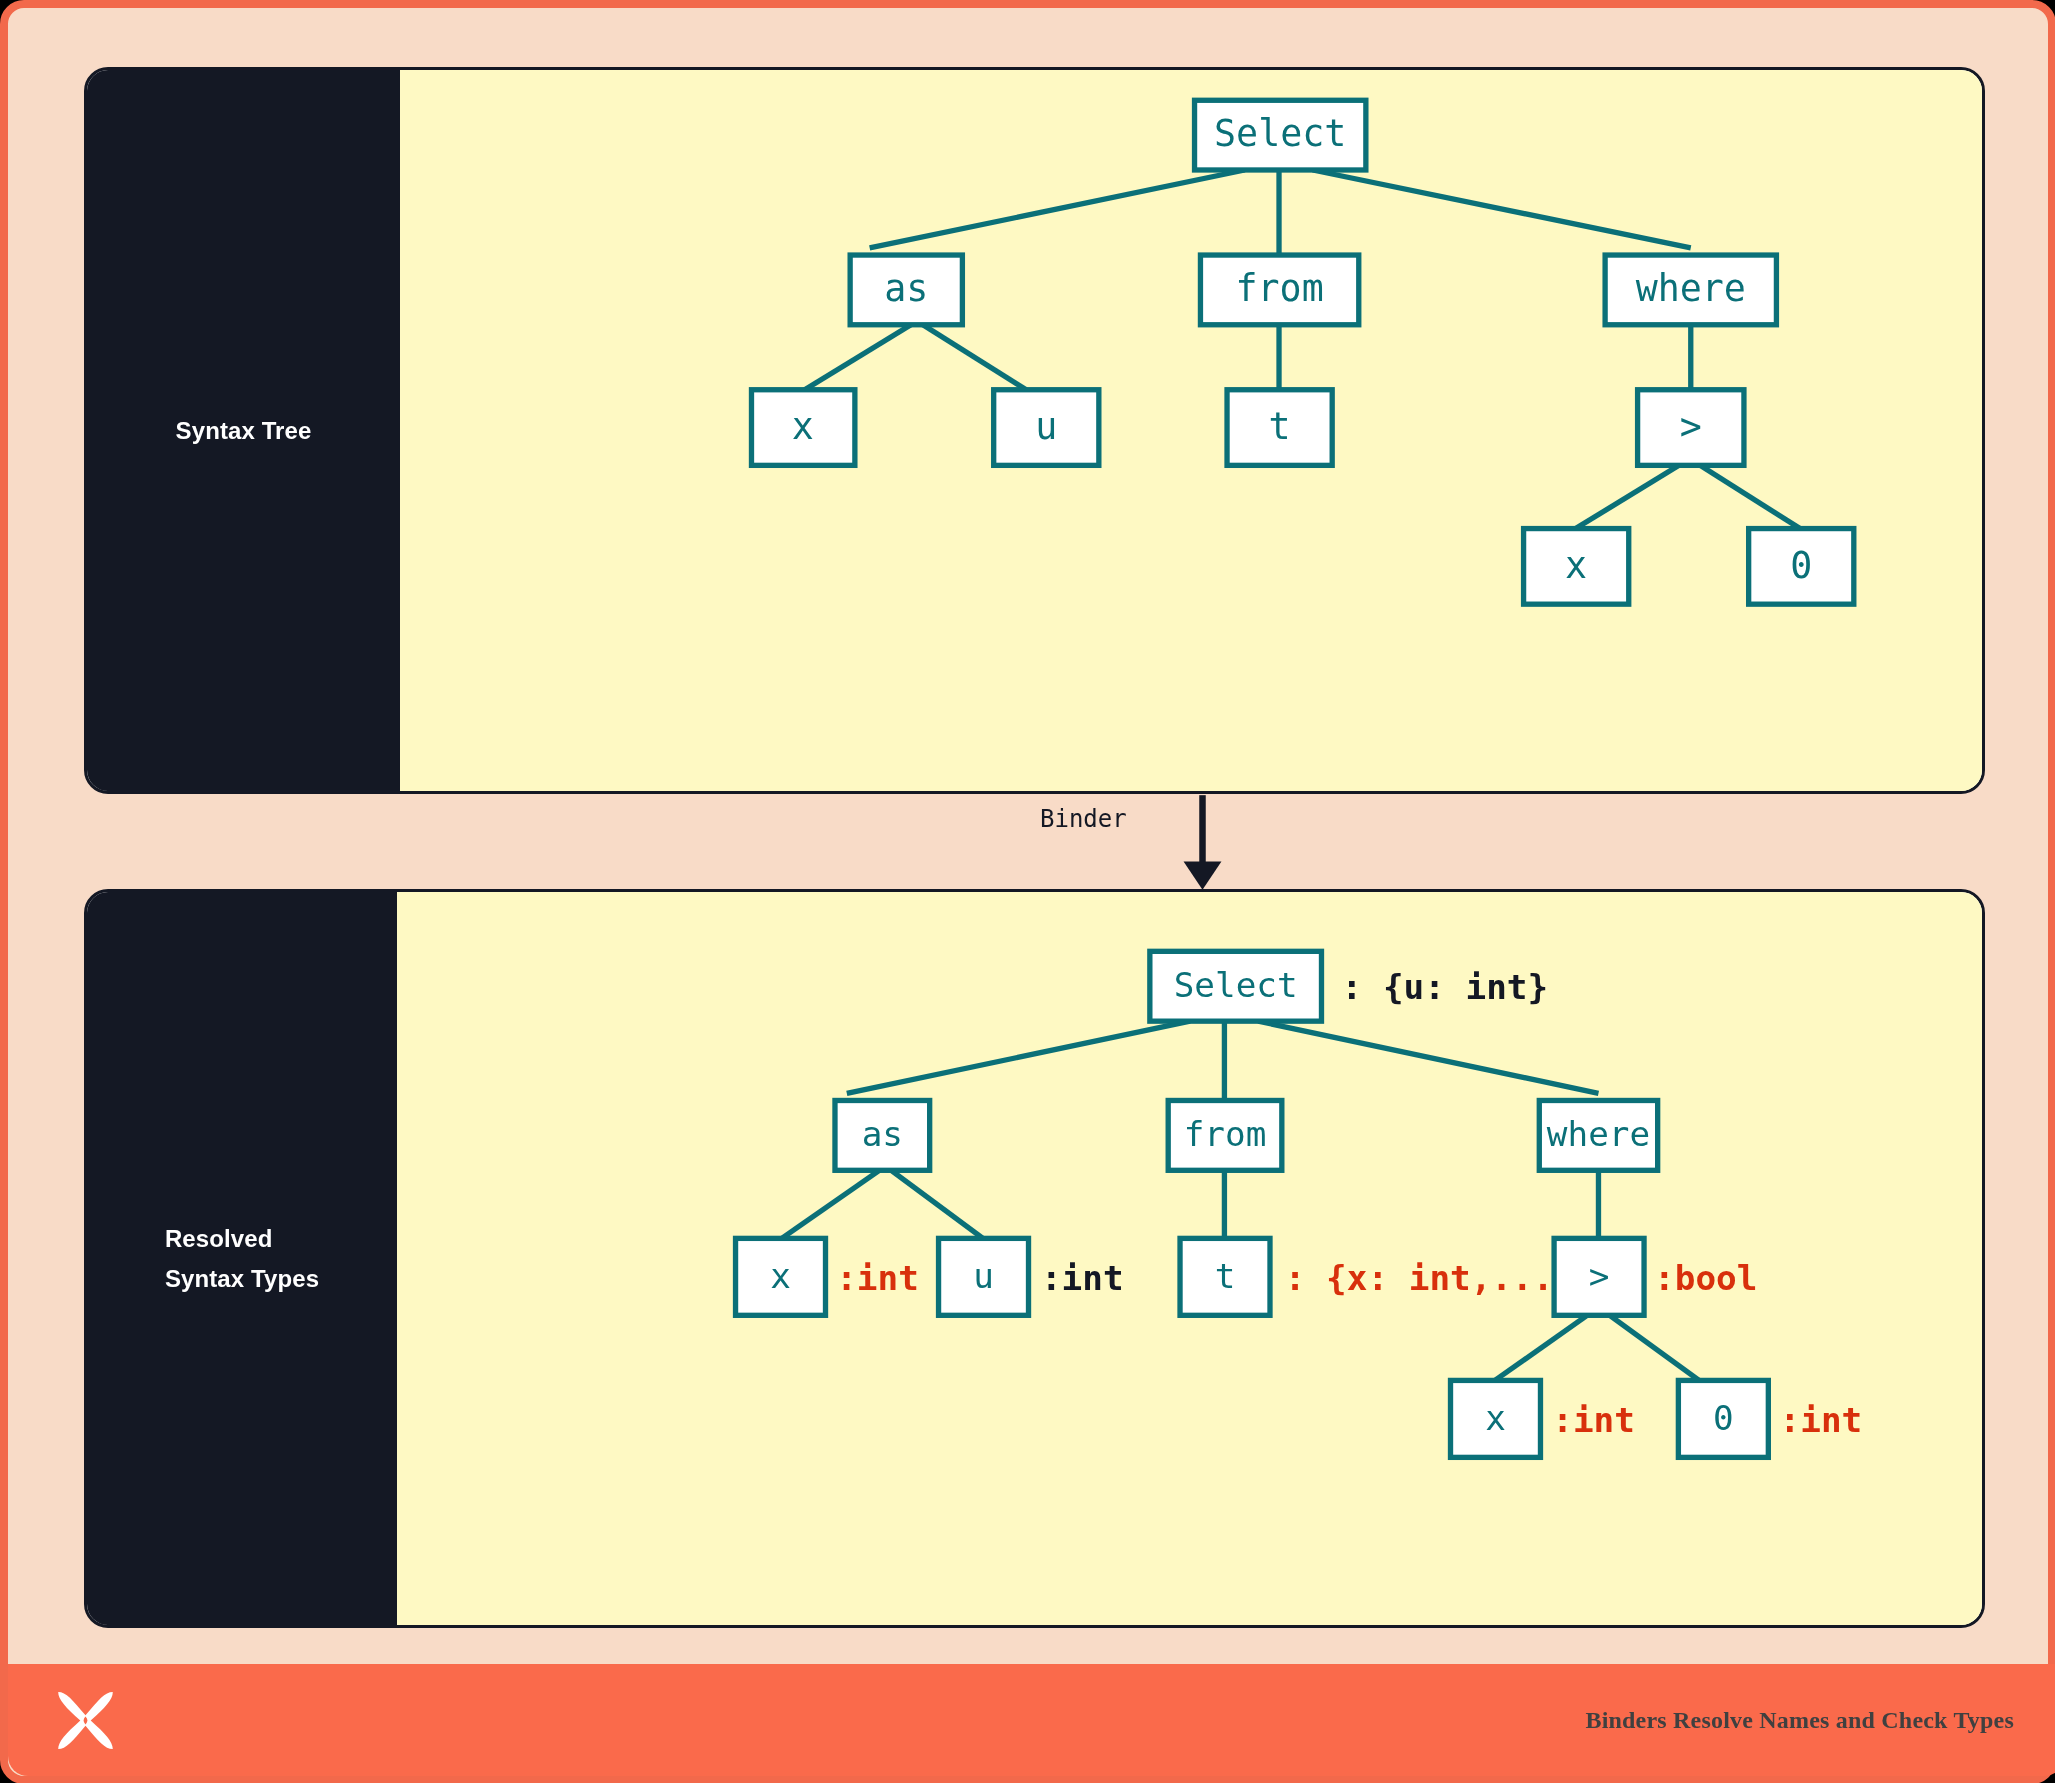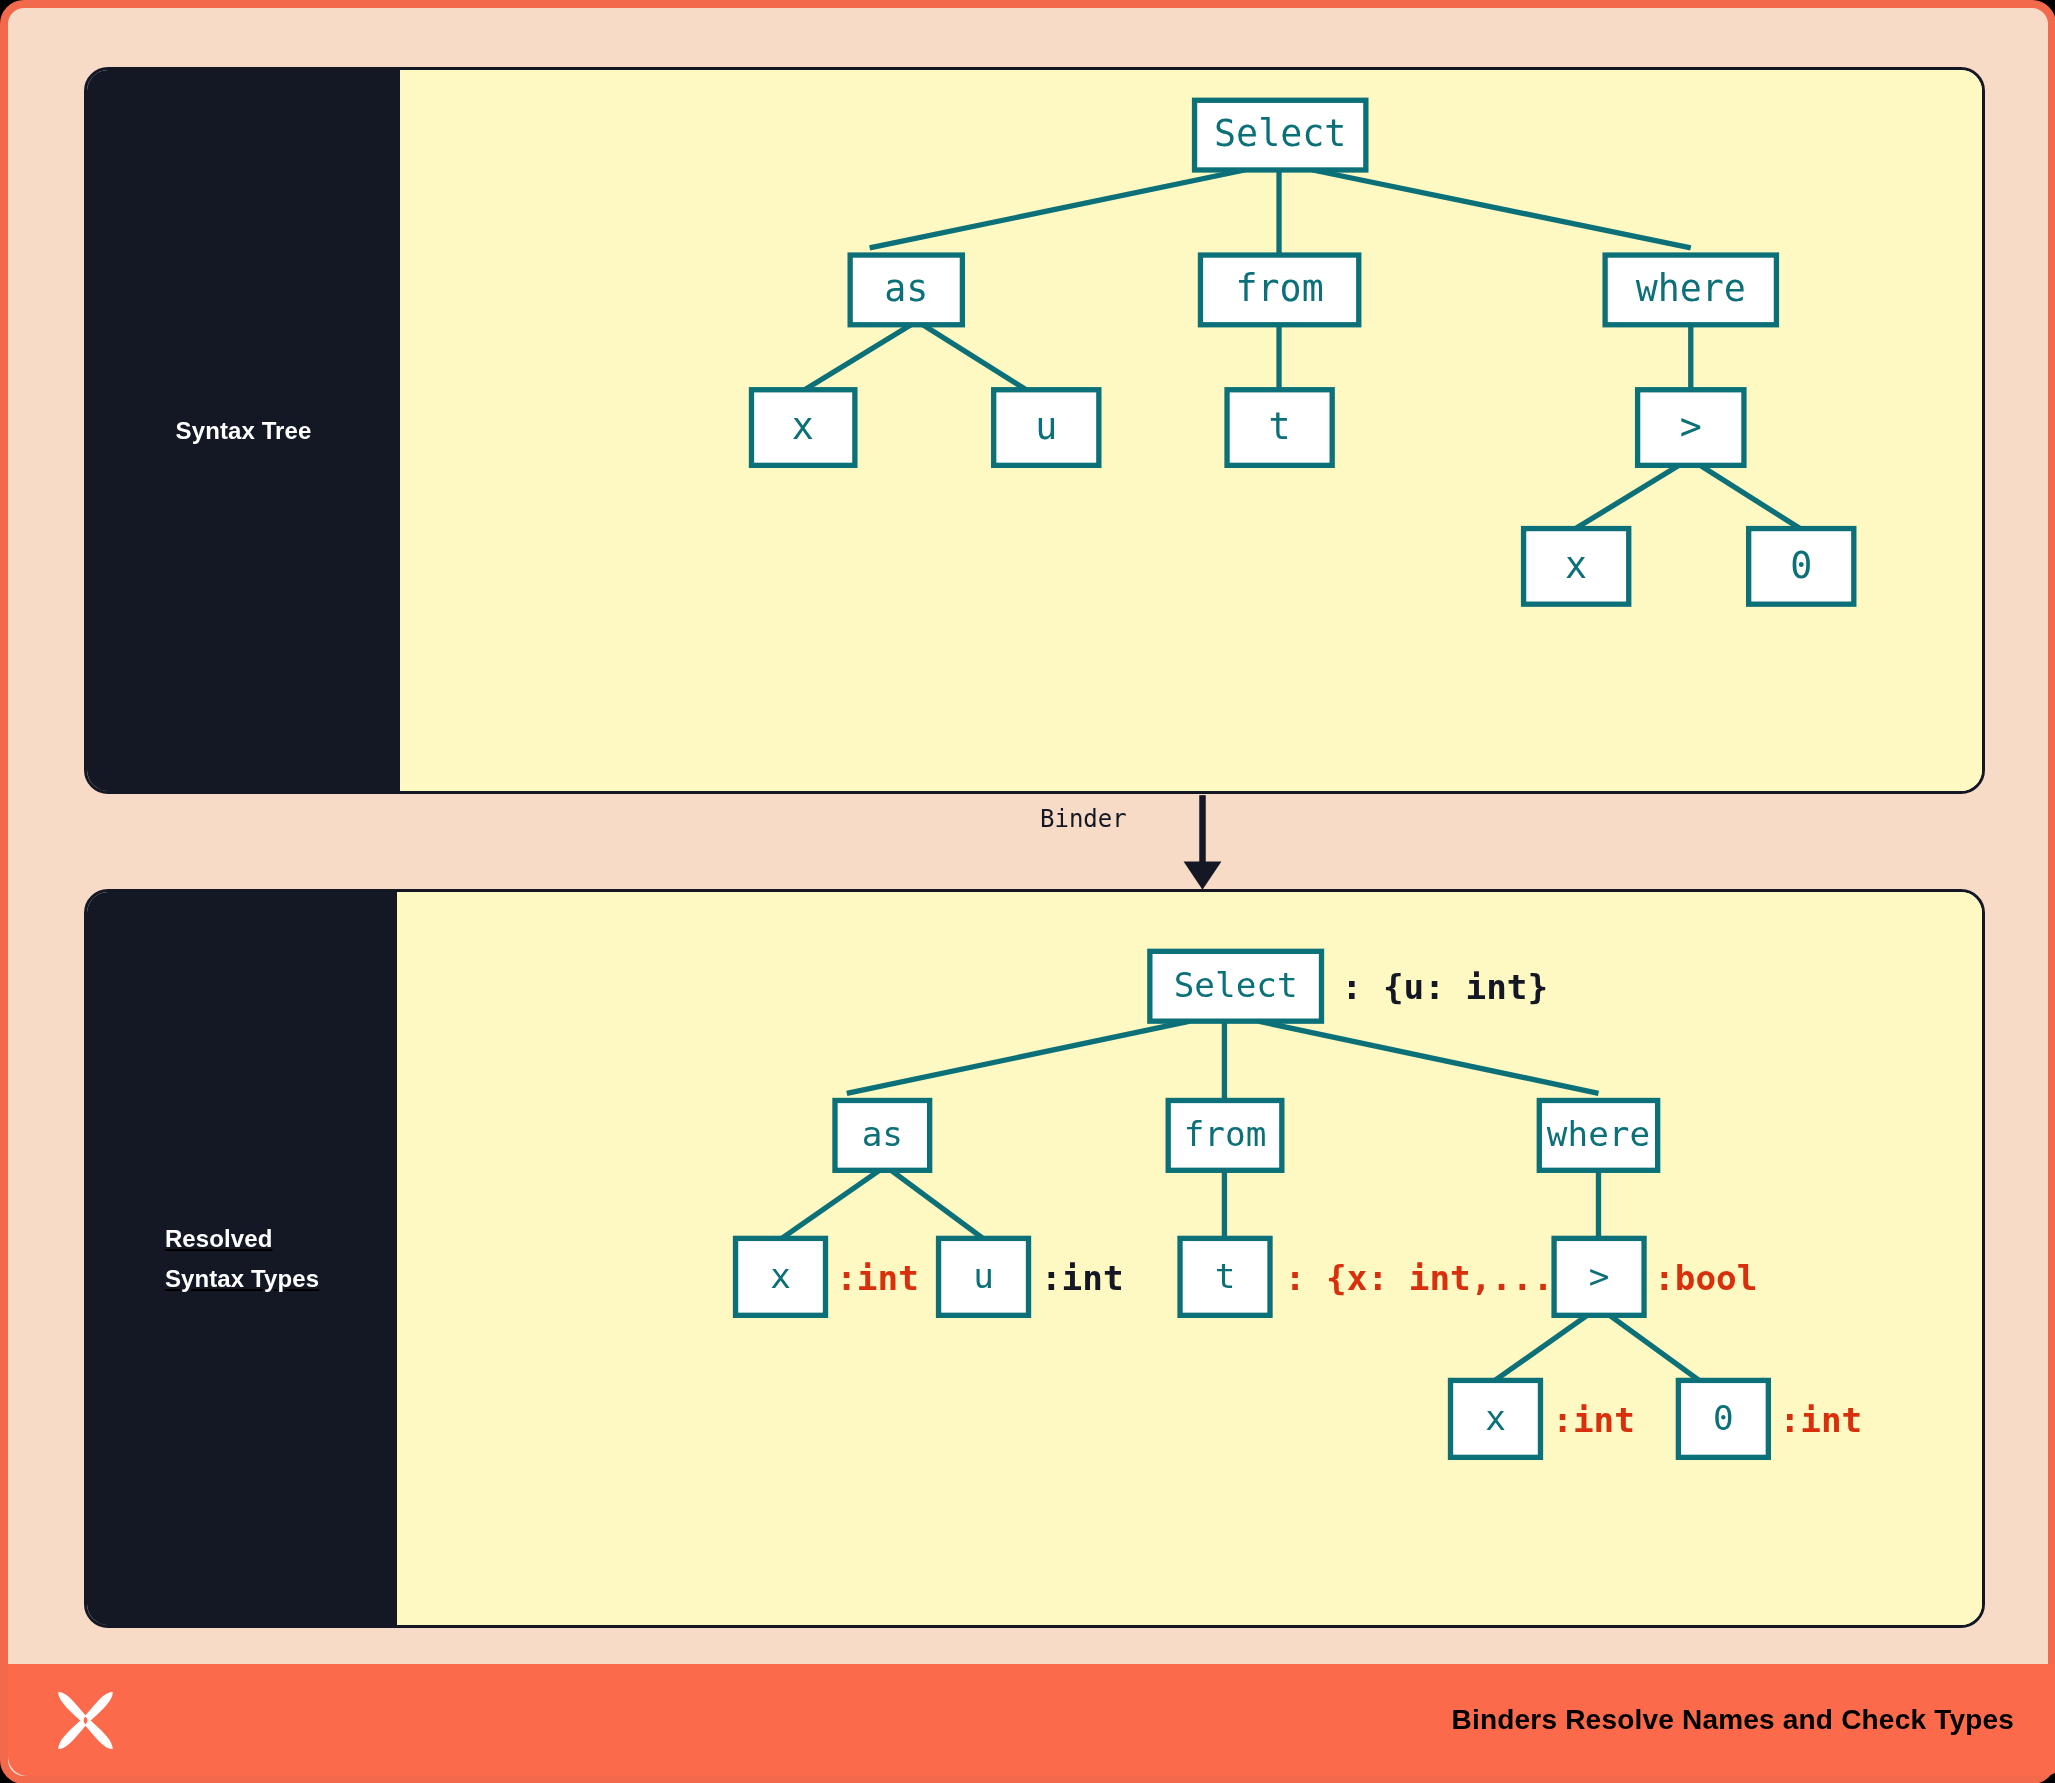--- a/index.html
+++ b/index.html
@@ -24,21 +24,21 @@
   }
   #panel-top{left:76px;top:59px;width:1901px;height:727px;}
   #panel-bottom{left:76px;top:881px;width:1901px;height:739px;}
 
   .panel-side{
     background:#141824;
     display:flex;align-items:center;justify-content:center;
     flex:0 0 auto;
   }
   #panel-top .panel-side{width:313px;}
-  #panel-bottom .panel-side{width:310px;text-decoration:underline;}
+  #panel-bottom .panel-side{width:310px;}
 
   .side-label{
     color:#ffffff;font-weight:bold;font-size:24px;line-height:1.65;
     text-align:left;letter-spacing:0.1px;
   }
 
   .panel-body{position:relative;flex:1 1 auto;background:#fef9c3;}
   .panel-body svg{display:block;width:100%;height:100%;}
 
   .nodetext{font-family:"DejaVu Sans Mono",monospace;fill:#0B7078;}
@@ -57,21 +57,21 @@
   .binder-arrow{position:absolute;left:1159px;top:787px;}
 
   .footer{
     position:absolute;left:0;bottom:0;width:2056px;height:112px;
     background:#FA6A4B;
     display:flex;align-items:center;justify-content:space-between;
     border-bottom-left-radius:20px;border-bottom-right-radius:20px;
     box-sizing:border-box;padding:0 50px 0 45px;
   }
   .footer-caption{
-    color:#000000;font-weight:bold;font-size:28px;letter-spacing:0.2px;
+    color:#404040;font-weight:bold;font-size:24px;letter-spacing:0.2px;font-family:Liberation Serif, serif;
   }
   .logo{width:65px;height:65px;}
 </style>
 </head>
 <body>
 
 <div class="frame">
 
   <div class="panel" id="panel-top">
     <div class="panel-side">

